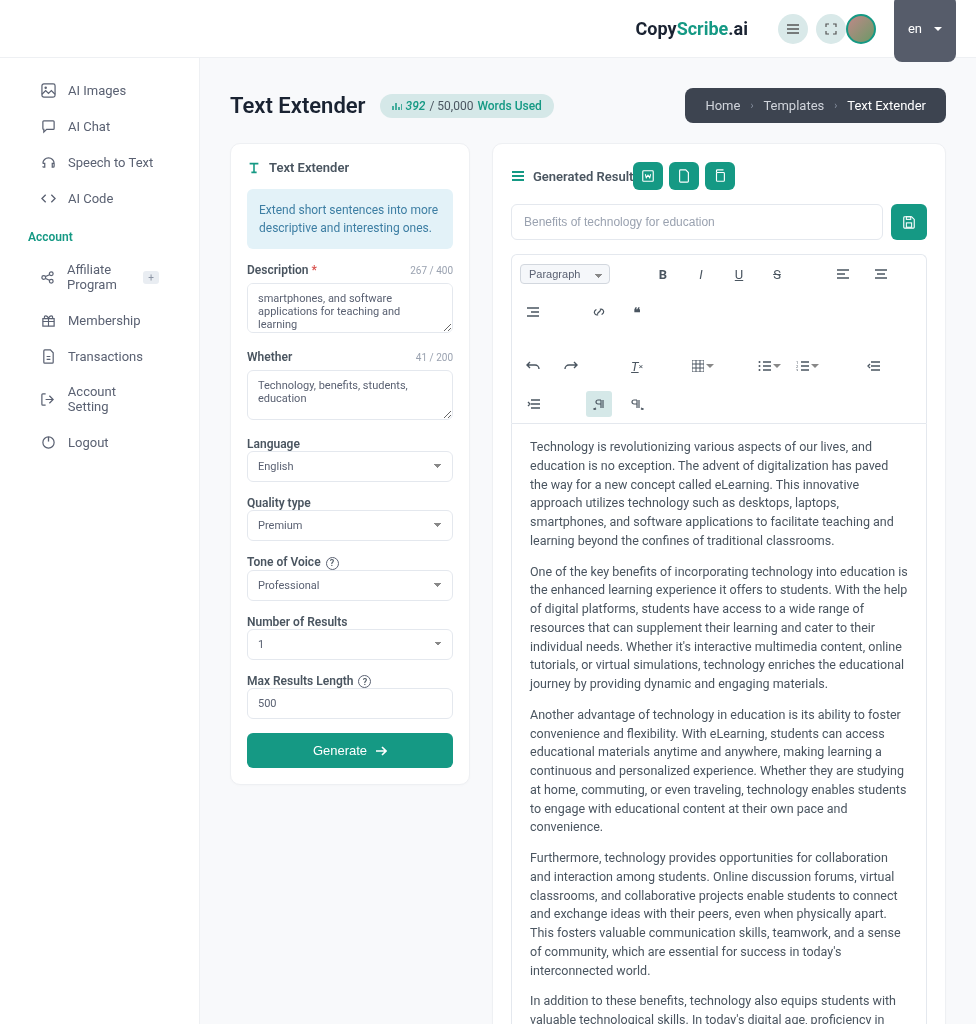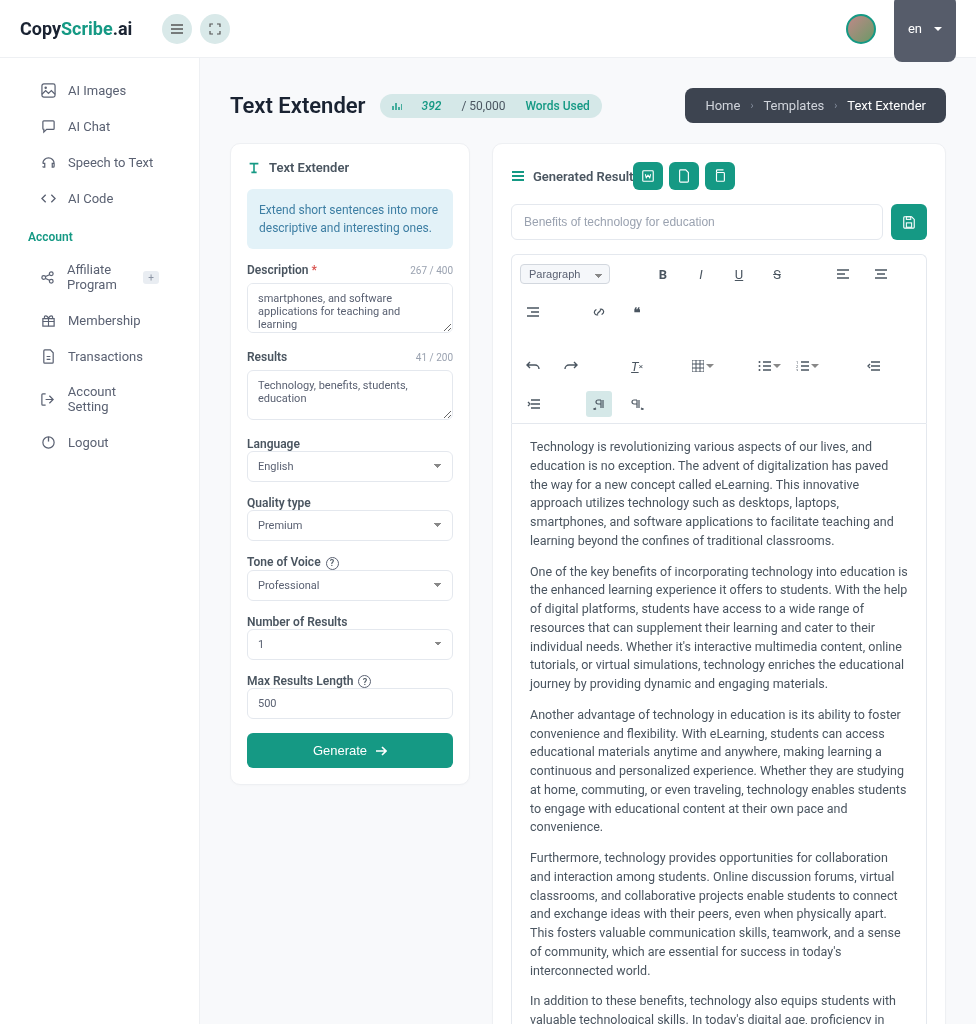--- a/index.html
+++ b/index.html
@@ -1,37 +1,37 @@
 <!DOCTYPE html>
 <html><head>
 <meta charset="utf-8">
 <style>
 * { box-sizing: border-box; margin: 0; padding: 0; }
 body { font-family: -apple-system, BlinkMacSystemFont, "Segoe UI", Roboto, sans-serif; background: #f8f9fb; color: #333; font-size: 13px; }
-.topbar { height: 58px; background: #fff; border-bottom: 1px solid #eef0f3; display: flex; align-items: center; padding: 0 20px; justify-content: space-between; }
+.topbar { height: 58px; background: #fff; border-bottom: 1px solid #eef0f3; display: flex; align-items: center; padding: 0 20px; justify-content: flex-end; }
 .topbar-left { display: flex; align-items: center; gap: 20px; }
 .logo { font-size: 18px; font-weight: 700; color: #1a2332; }
 .logo .accent { color: #159984; }
 .icon-btn-group { display: flex; gap: 8px; margin-left: 10px; }
 .circle-btn { width: 30px; height: 30px; border-radius: 50%; background: #d9e9e9; display: flex; align-items: center; justify-content: center; cursor: pointer; color: #555; }
 .topbar-right { display: flex; align-items: center; gap: 18px; }
 .avatar { width: 30px; height: 30px; border-radius: 50%; background: linear-gradient(135deg, #c08888, #6b9966); border: 2px solid #159984; }
 .lang-btn { background: #565c6a; color: #fff; padding: 26px 14px; border-radius: 8px; font-size: 13px; display: flex; align-items: center; gap: 12px; cursor: pointer; }
 .caret-down { width: 0; height: 0; border-left: 4px solid transparent; border-right: 4px solid transparent; border-top: 4px solid currentColor; display: inline-block; }
 .layout { display: flex; min-height: calc(100vh - 58px); }
 .sidebar { width: 200px; border-right: 1px solid #eef0f3; background: #fff; padding: 14px 0; }
 .nav-item { display: flex; align-items: center; gap: 12px; padding: 10px 40px; color: #5a6172; cursor: pointer; font-size: 13px; }
 .nav-icon { width: 16px; height: 16px; display: flex; align-items: center; justify-content: center; }
 .section-label { padding: 14px 28px 8px; font-size: 12px; color: #159984; font-weight: 600; }
 .nav-badge { margin-left: auto; background: #e9edf2; color: #8a93a3; font-size: 10px; padding: 1px 5px; border-radius: 3px; }
 .main { flex: 1; padding: 30px; display: flex; flex-direction: column; }
 .page-head { display: flex; align-items: center; justify-content: space-between; margin-bottom: 20px; }
 .page-title-group { display: flex; align-items: center; gap: 14px; }
 .page-title { font-size: 22px; font-weight: 600; color: #1a2332; }
-.word-count-pill { background: #d5e8e8; color: #4a5560; padding: 5px 12px; border-radius: 14px; font-size: 12px; display: flex; align-items: center; gap: 20px; }
+.word-count-pill { background: #d5e8e8; color: #4a5560; padding: 5px 12px; border-radius: 14px; font-size: 12px; display: flex; align-items: center; gap: 4px; }
 .word-count-pill .num { color: #159984; font-style: italic; font-weight: 500; }
 .word-count-pill .label { color: #159984; font-weight: 500; }
 .breadcrumb { background: #3d4450; color: #fff; padding: 10px 20px; border-radius: 8px; display: flex; align-items: center; gap: 10px; font-size: 13px; }
 .breadcrumb .dim { color: #d0d4db; }
 .breadcrumb .sep { color: #8a93a3; font-size: 10px; }
 .content-row { display: flex; gap: 22px; align-items: flex-start; }
 .card { background: #fff; border-radius: 10px; border: 1px solid #eef0f3; box-shadow: 0 1px 3px rgba(0,0,0,0.02); }
 .card-left { width: 240px; padding: 16px; }
 .card-right { flex: 1; padding: 18px; }
 .card-header { display: flex; align-items: center; gap: 8px; font-size: 13px; font-weight: 600; color: #4a5560; margin-bottom: 14px; }
@@ -217,21 +217,21 @@
         <div class="form-row">
           <div class="form-label-row">
             <span class="form-label"><span>Description</span> <span class="req">*</span></span>
             <span class="form-counter">267 / 400</span>
           </div>
           <textarea class="form-textarea" style="">smartphones, and software applications for teaching and learning</textarea>
         </div>
 
         <div class="form-row">
           <div class="form-label-row">
-            <span class="form-label">Results</span>
+            <span class="form-label">Whether</span>
             <span class="form-counter">41 / 200</span>
           </div>
           <textarea class="form-textarea" style="">Technology, benefits, students, education</textarea>
         </div>
 
         <div class="form-row">
           <div class="form-label">Language</div>
           <select class="form-select"><option>English</option></select>
         </div>
 

